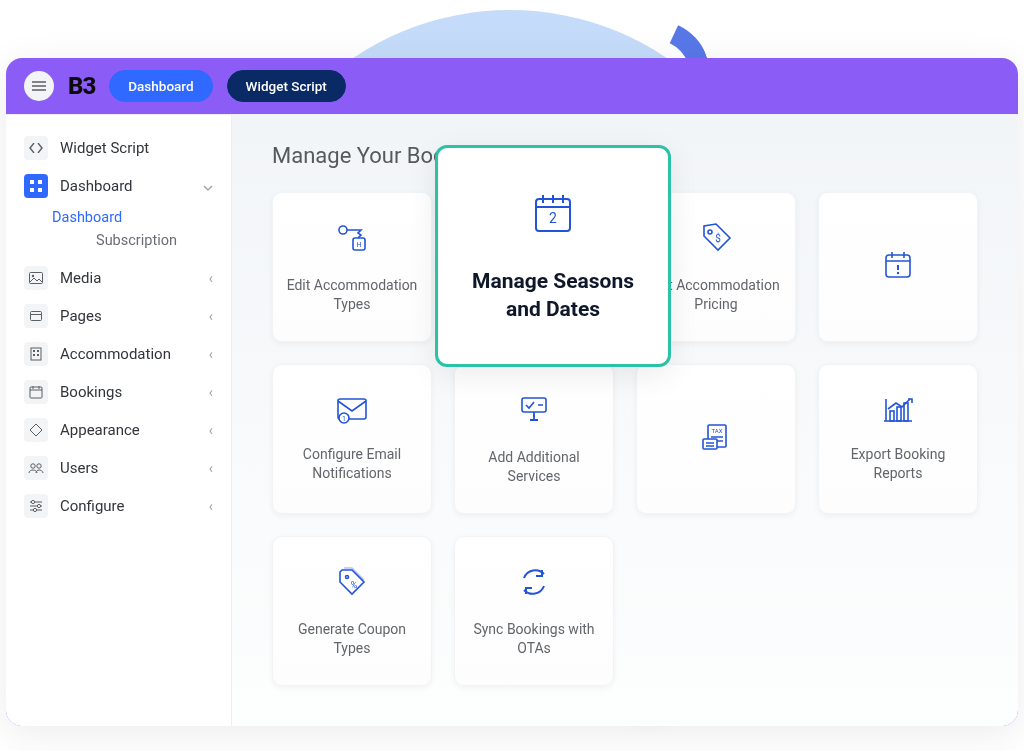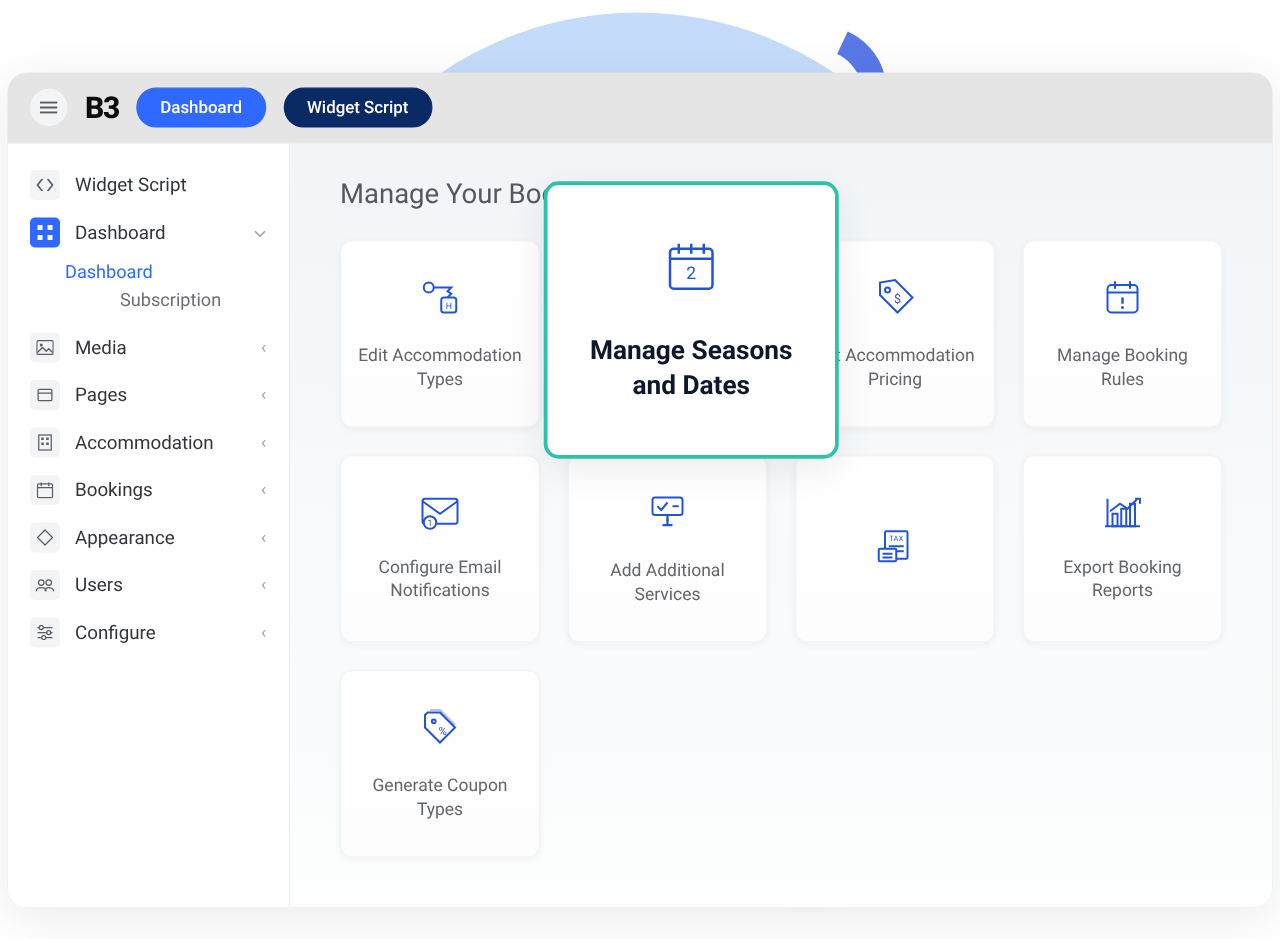--- a/index.html
+++ b/index.html
@@ -1,19 +1,19 @@
 <!DOCTYPE html>
 <html><head>
   <meta charset="utf-8">
   <style>
     * { margin: 0; padding: 0; box-sizing: border-box; font-family: -apple-system, BlinkMacSystemFont, "Segoe UI", Roboto, sans-serif; }
     body { background: #fff; width: 1024px; height: 751px; position: relative; overflow: hidden; }
     .bg-circle { position: absolute; width: 560px; height: 560px; border-radius: 50%; background: #c4dcfa; top: 10px; left: 230px; z-index: 0; }
     .bg-arc { position: absolute; width: 110px; height: 110px; border: 20px solid #5878e8; border-radius: 50%; border-top-color: transparent; border-left-color: transparent; transform: rotate(-20deg); top: 20px; left: 600px; z-index: 0; }
-    .window { position: absolute; top: 58px; left: 6px; width: 1012px; background: #e5e5e5; border-radius: 16px; box-shadow: 0 8px 40px rgba(0,0,0,.08); z-index: 2; overflow: hidden; }
+    .window { position: absolute; top: 58px; left: 6px; width: 1012px; background: #8b5cf6; border-radius: 16px; box-shadow: 0 8px 40px rgba(0,0,0,.08); z-index: 2; overflow: hidden; }
     .topbar { display: flex; align-items: center; gap: 14px; padding: 12px 18px; border-bottom: 1px solid #eceff3; }
     .burger { width: 30px; height: 30px; display: flex; align-items: center; justify-content: center; border-radius: 50%; background: #f2f4f6; cursor: pointer; }
     .burger svg { width: 14px; height: 10px; }
     .logo { font-weight: 800; font-size: 24px; color: #0c0c0c; letter-spacing: -1px; }
     .pill { padding: 7px 18px; border-radius: 999px; font-size: 13.5px; font-weight: 500; cursor: pointer; }
     .pill.primary { background: #2f69ff; color: #fff; border: 1px solid #2f69ff; }
     .pill.dark { background: #0a2a66; color: #fff; border: 1px solid #0a2a66; }
     .body { display: flex; min-height: 540px; }
     .sidebar { width: 248px; padding: 14px 10px; border-right: 1px solid #eceff3; background: #fff; }
     .side-item { display: flex; align-items: center; gap: 12px; padding: 7px 8px; border-radius: 6px; cursor: pointer; font-size: 15px; color: #32363b; }
@@ -193,21 +193,20 @@
         </div>
         <div class="card">
           <span class="card-icon">
             <svg width="36" height="36" viewBox="0 0 36 36" fill="none" stroke="#2254d9" stroke-width="1.6">
                 <rect x="6" y="8" width="24" height="22" rx="3"></rect>
                 <path d="M6 14h24M12 5v6M24 5v6"></path>
                 <path d="M18 18v5" stroke-width="2"></path>
                 <circle cx="18" cy="26" r="1.2" fill="#2254d9" stroke="none"></circle>
               </svg>
           </span>
-          <span class="card-label">Manage Booking Rules</span>
         </div>
 
         <div class="card">
           <span class="card-icon">
             <svg width="36" height="30" viewBox="0 0 36 30" fill="none" stroke="#2254d9" stroke-width="1.6">
                 <rect x="4" y="4" width="28" height="20" rx="2"></rect>
                 <path d="M4 6l14 10L32 6"></path>
                 <circle cx="10" cy="23" r="5" fill="#fff"></circle>
                 <text x="10" y="26" font-size="7" text-anchor="middle" fill="#2254d9" stroke="none">1</text>
               </svg>
@@ -253,20 +252,29 @@
         <div class="card">
           <span class="card-icon">
             <svg width="36" height="36" viewBox="0 0 36 36" fill="none" stroke="#2254d9" stroke-width="1.6">
                 <path d="M8 6h10l12 12-12 12L6 18V8l2-2z"></path>
                 <circle cx="13" cy="13" r="1.5"></circle>
                 <text x="20" y="24" font-size="9" text-anchor="middle" fill="#2254d9" stroke="none">%</text>
                 <path d="M10 4h8l12 12" opacity=".35"></path>
               </svg>
           </span>
           <span class="card-label">Generate Coupon Types</span>
+        </div>
+        <div class="card">
+          <span class="card-icon">
+            <svg width="36" height="36" viewBox="0 0 36 36" fill="none" stroke="#2254d9" stroke-width="2">
+                <path d="M8 14a12 12 0 0 1 20-4M28 22a12 12 0 0 1-20 4"></path>
+                <path d="M26 6v6h-6M10 30v-6h6"></path>
+              </svg>
+          </span>
+          <span class="card-label">Sync Bookings with OTAs</span>
         </div>
       </div>
     </div>
   </div>
 </div>
 
 <div class="card highlight">
   <span class="card-icon">
     <svg viewBox="0 0 48 48" fill="none" stroke="#2254d9" stroke-width="2">
         <rect x="7" y="10" width="34" height="32" rx="3"></rect>

